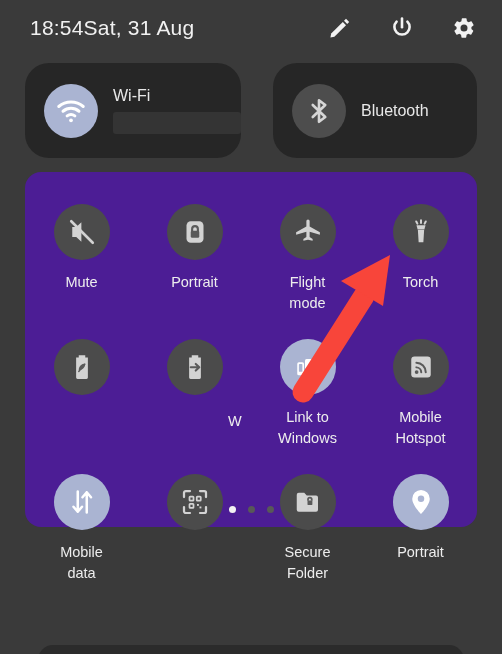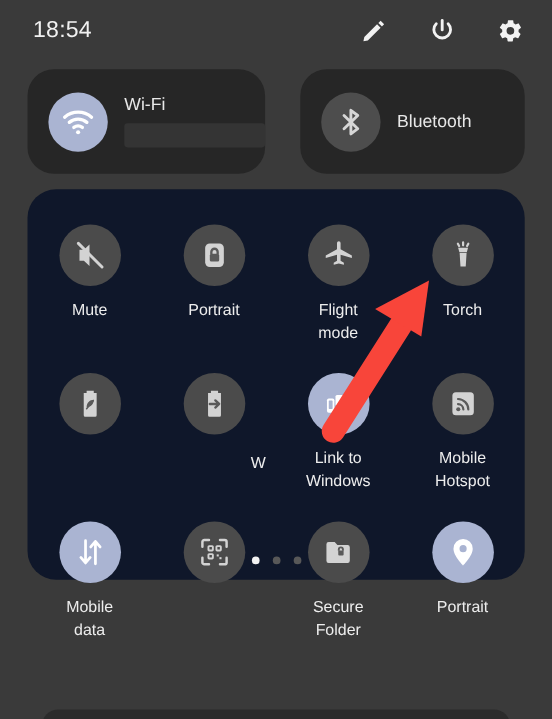--- a/index.html
+++ b/index.html
@@ -64,22 +64,22 @@
   .conn-sub-redacted {
     width: 128px; height: 22px; border-radius: 3px;
     background: #343434;
   }
   .conn-label-only { color: #e8e8e8; font-size: 16px; }
 
   
   #qs-panel {
     position: absolute; left: 25px; top: 172px;
     width: 452px; height: 355px;
-    background: #0f172a;
-    border-radius: 26px;
+    background: #4c1d95;
+    border-radius: 16px;
   }
   #qs-grid {
     position: absolute; left: 0; top: 22px;
     width: 452px;
     display: flex; flex-direction: column;
   }
   .qs-row { display: flex; height: 135px; }
   .qs-tile {
     flex: 1;
     display: flex; flex-direction: column; align-items: center;
@@ -128,20 +128,21 @@
   }
 </style>
 </head>
 <body>
 
 <div id="screen">
 
   <div id="header">
     <div id="clock-block">
       <span class="time">18:54</span>
+      <span class="date">Sat, 31 Aug</span>
     </div>
     <div id="header-actions">
       <span class="hicon">
         <svg width="24" height="24" viewBox="0 0 24 24">
           <path d="M3.2 17.6 L14.8 6.0 L18.0 9.2 L6.4 20.8 L2.4 21.6 Z" fill="#f2f2f2"></path>
           <path d="M16.0 4.8 L18.0 2.8 L21.2 6.0 L19.2 8.0 Z" fill="#f2f2f2"></path>
         </svg>
       </span>
       <span class="hicon">
         <svg width="24" height="24" viewBox="0 0 24 24">

